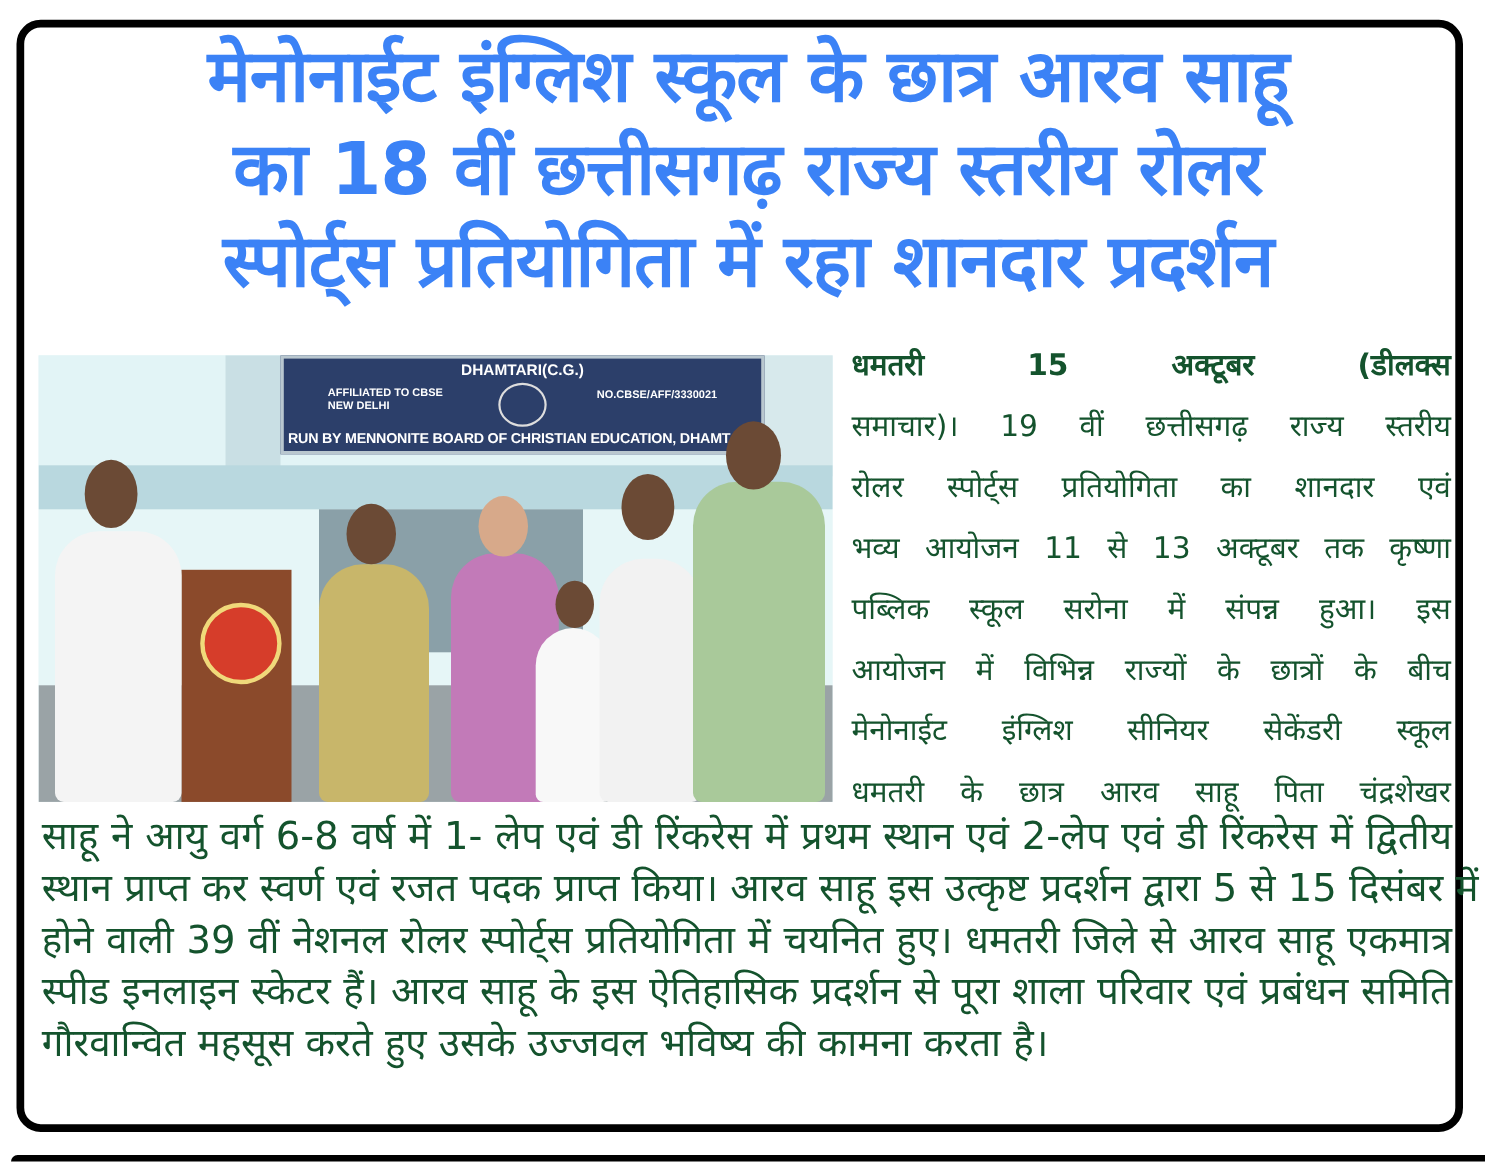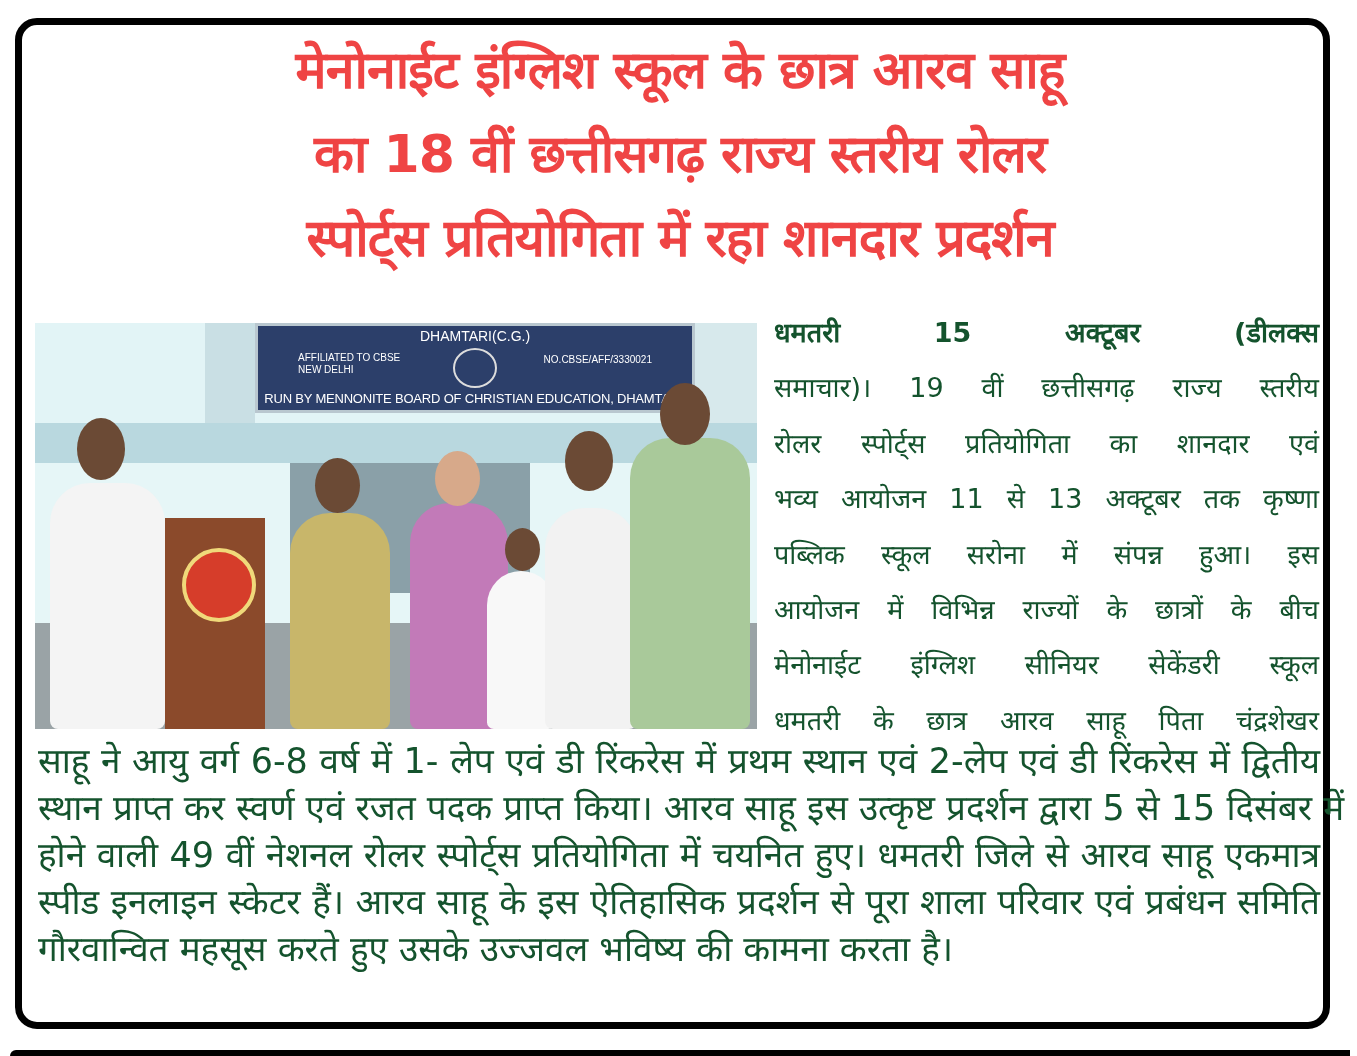--- a/index.html
+++ b/index.html
@@ -10,37 +10,37 @@
   .frame {
     position: absolute; left: 15px; top: 18px; width: 1301px; height: 997px;
     border: 7px solid #000; border-radius: 22px; background: #fff;
   }
   .bottom-rule {
     position: absolute; left: 10px; top: 1050px; width: 1340px; height: 6px;
     background: #000; border-radius: 6px 0 0 0;
   }
   .headline {
     position: absolute; left: 40px; top: 28px; width: 1280px;
-    text-align: center; color: #ef4444;
+    text-align: center; color: #3b82f6;
     font-family: "DejaVu Sans", sans-serif; font-weight: bold;
-    font-size: 52px; line-height: 84px; letter-spacing: -1px;
+    font-size: 66px; line-height: 84px; letter-spacing: -1px;
   }
   .headline .hl-line { display: block; white-space: nowrap; }
   .photo {
     position: absolute; left: 35px; top: 323px; width: 722px; height: 406px;
     background: #e6f6f7; overflow: hidden;
   }
   
   .wall-top { position:absolute; left:0; top:0; width:722px; height:100px; background:#e2f4f6; }
   .pillar { position:absolute; left:170px; top:0; width:50px; height:110px; background:#c9dfe4; }
   .pillar2 { position:absolute; left:660px; top:0; width:62px; height:110px; background:#d7e9ec; }
   .sign {
     position:absolute; left:220px; top:0; width:440px; height:90px;
     background:#2c3f6a; border:3px solid #b9c7cf; box-sizing:border-box;
-    color:#fff; font-family:"Liberation Sans", sans-serif; font-weight:normal;
+    color:#fff; font-family:"Liberation Sans", sans-serif; font-weight:bold;
   }
   .sign-title { position:absolute; left:0; width:100%; top:2px; text-align:center; font-size:14px; }
   .sign-left { position:absolute; left:40px; top:26px; font-size:10px; line-height:12px; text-align:left; }
   .sign-right { position:absolute; right:40px; top:28px; font-size:10px; }
   .sign-crest { position:absolute; left:195px; top:22px; width:40px; height:36px; border-radius:50%; border:2px solid #ddd; }
   .sign-bottom { position:absolute; left:0; width:100%; bottom:4px; text-align:center; font-size:13px; letter-spacing:-0.2px; }
   .building { position:absolute; left:0; top:100px; width:722px; height:40px; background:#b9d8df; }
   .doorway { position:absolute; left:255px; top:140px; width:240px; height:130px; background:#8aa0a8; }
   .floor { position:absolute; left:0; top:300px; width:722px; height:106px; background:#9aa3a6; }
   .person { position:absolute; border-radius:40px 40px 8px 8px; }
@@ -109,16 +109,16 @@
   <span class="ln">भव्य आयोजन 11 से 13 अक्टूबर तक कृष्णा</span>
   <span class="ln">पब्लिक स्कूल सरोना में संपन्न हुआ। इस</span>
   <span class="ln">आयोजन में विभिन्न राज्यों के छात्रों के बीच</span>
   <span class="ln">मेनोनाईट इंग्लिश सीनियर सेकेंडरी स्कूल</span>
   <span class="ln">धमतरी के छात्र आरव साहू पिता चंद्रशेखर</span>
 </div>
 
 <div class="article article-full">
   <span class="ln">साहू ने आयु वर्ग 6-8 वर्ष में 1- लेप एवं डी रिंकरेस में प्रथम स्थान एवं 2-लेप एवं डी रिंकरेस में द्वितीय</span>
   <span class="ln">स्थान प्राप्त कर स्वर्ण एवं रजत पदक प्राप्त किया। आरव साहू इस उत्कृष्ट प्रदर्शन द्वारा 5 से 15 दिसंबर में</span>
-  <span class="ln">होने वाली 49 वीं नेशनल रोलर स्पोर्ट्स प्रतियोगिता में चयनित हुए। धमतरी जिले से आरव साहू एकमात्र</span>
+  <span class="ln">होने वाली 39 वीं नेशनल रोलर स्पोर्ट्स प्रतियोगिता में चयनित हुए। धमतरी जिले से आरव साहू एकमात्र</span>
   <span class="ln">स्पीड इनलाइन स्केटर हैं। आरव साहू के इस ऐतिहासिक प्रदर्शन से पूरा शाला परिवार एवं प्रबंधन समिति</span>
   <span class="ln last">गौरवान्वित महसूस करते हुए उसके उज्जवल भविष्य की कामना करता है।</span>
 </div>
 
 </body></html>

